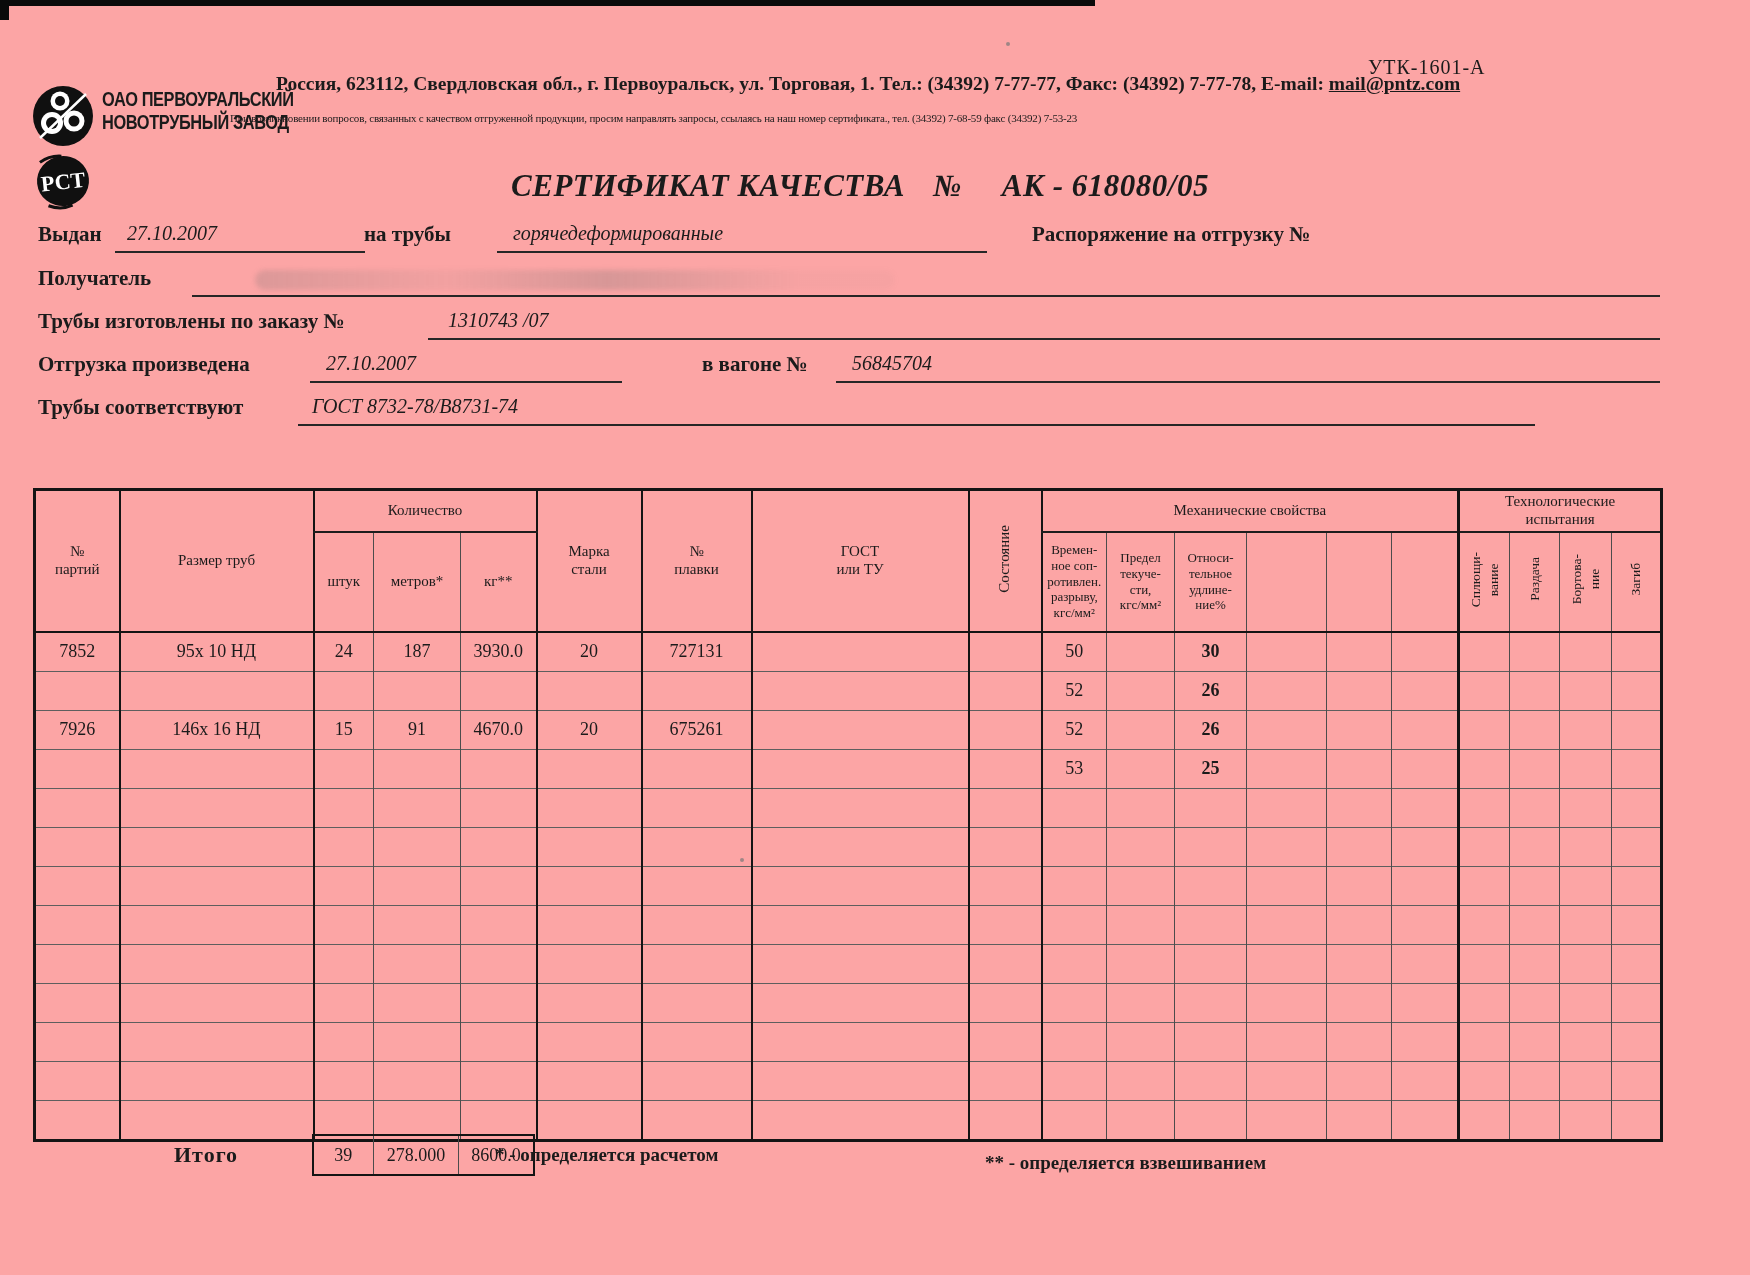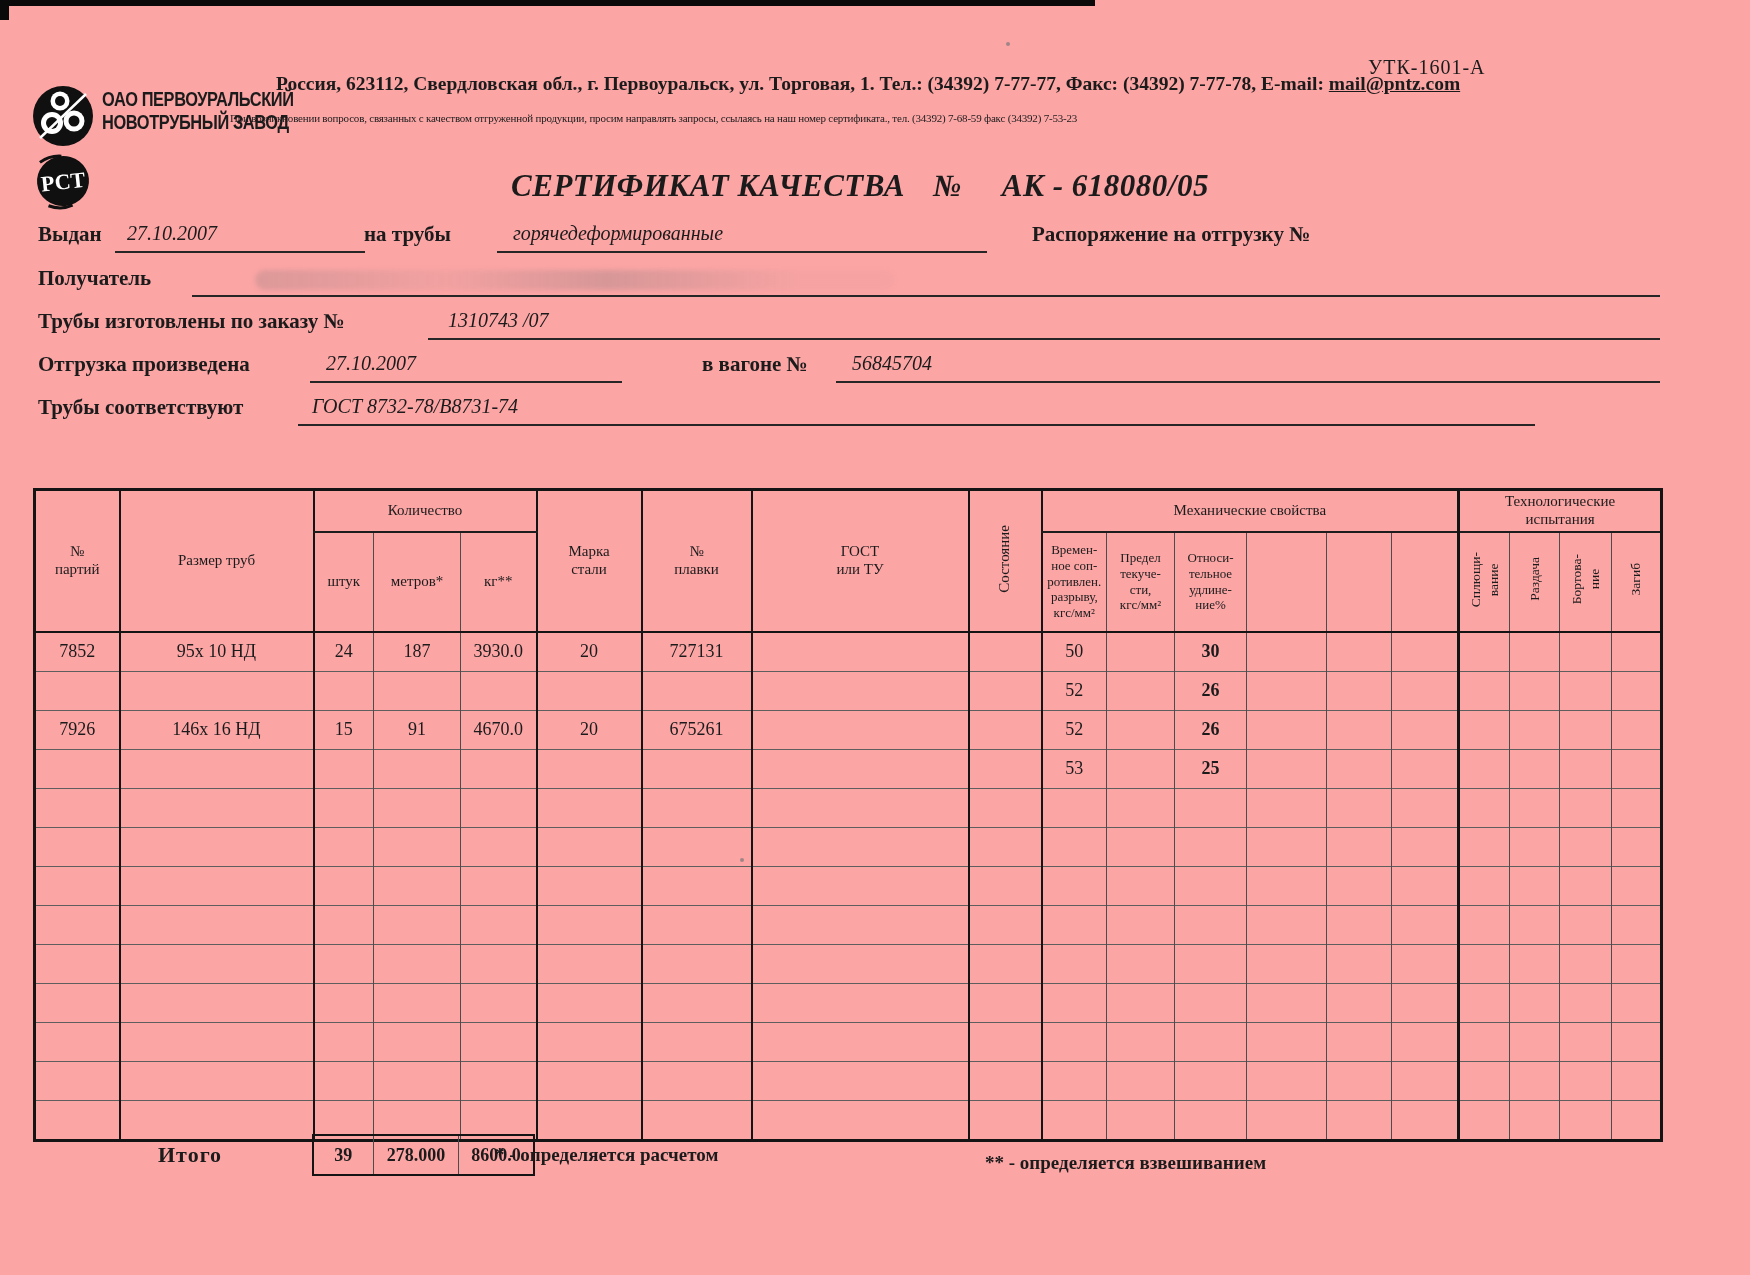--- a/index.html
+++ b/index.html
@@ -49,25 +49,25 @@
   .cert .c6,.cert .c8{border-left:2px solid #141414;}
   .cert .c15{border-left:3px solid #141414;}
   .cert .c3,.cert .c4,.cert .c10,.cert .c11,.cert .c12,.cert .c13,.cert .c14,
   .cert .c16,.cert .c17,.cert .c18{border-left:1px solid #4c4c4c;}
   .cert .sm{font-size:13px;line-height:1.22;}
   .vert{writing-mode:vertical-rl;transform:rotate(180deg);white-space:pre-line;
      font-size:13.5px;line-height:1.3;display:inline-block;}
   .cert tbody td.c11{font-weight:bold;}
 
   
-  .total-label{left:158px;top:1142px;font-weight:bold;font-size:22px;letter-spacing:1px;text-align:center;}
+  .total-label{left:174px;top:1142px;font-weight:bold;font-size:22px;letter-spacing:1px;text-align:center;}
   .total-box{left:312px;top:1134px;width:223px;height:42px;border:2.5px solid #141414;
      display:flex;box-sizing:border-box;}
   .total-cell{display:flex;align-items:center;justify-content:center;
-     font-weight:bold;font-size:18px;}
+     font-weight:normal;font-size:18px;}
   .total-cell.t1{width:27%;} .total-cell.t2{width:39%;border-left:1px solid #4c4c4c;}
   .total-cell.t3{width:34%;border-left:1px solid #4c4c4c;}
   .footnote1{left:495px;top:1144px;font-weight:bold;font-size:19px;white-space:nowrap;}
   .footnote2{left:985px;top:1152px;font-weight:bold;font-size:19px;white-space:nowrap;}
   .prim-note{left:735px;top:1190px;font-size:15px;color:#2e2e2e;letter-spacing:.2px;white-space:nowrap;}
 </style>
 </head>
 <body>
 
 <div class="page">

